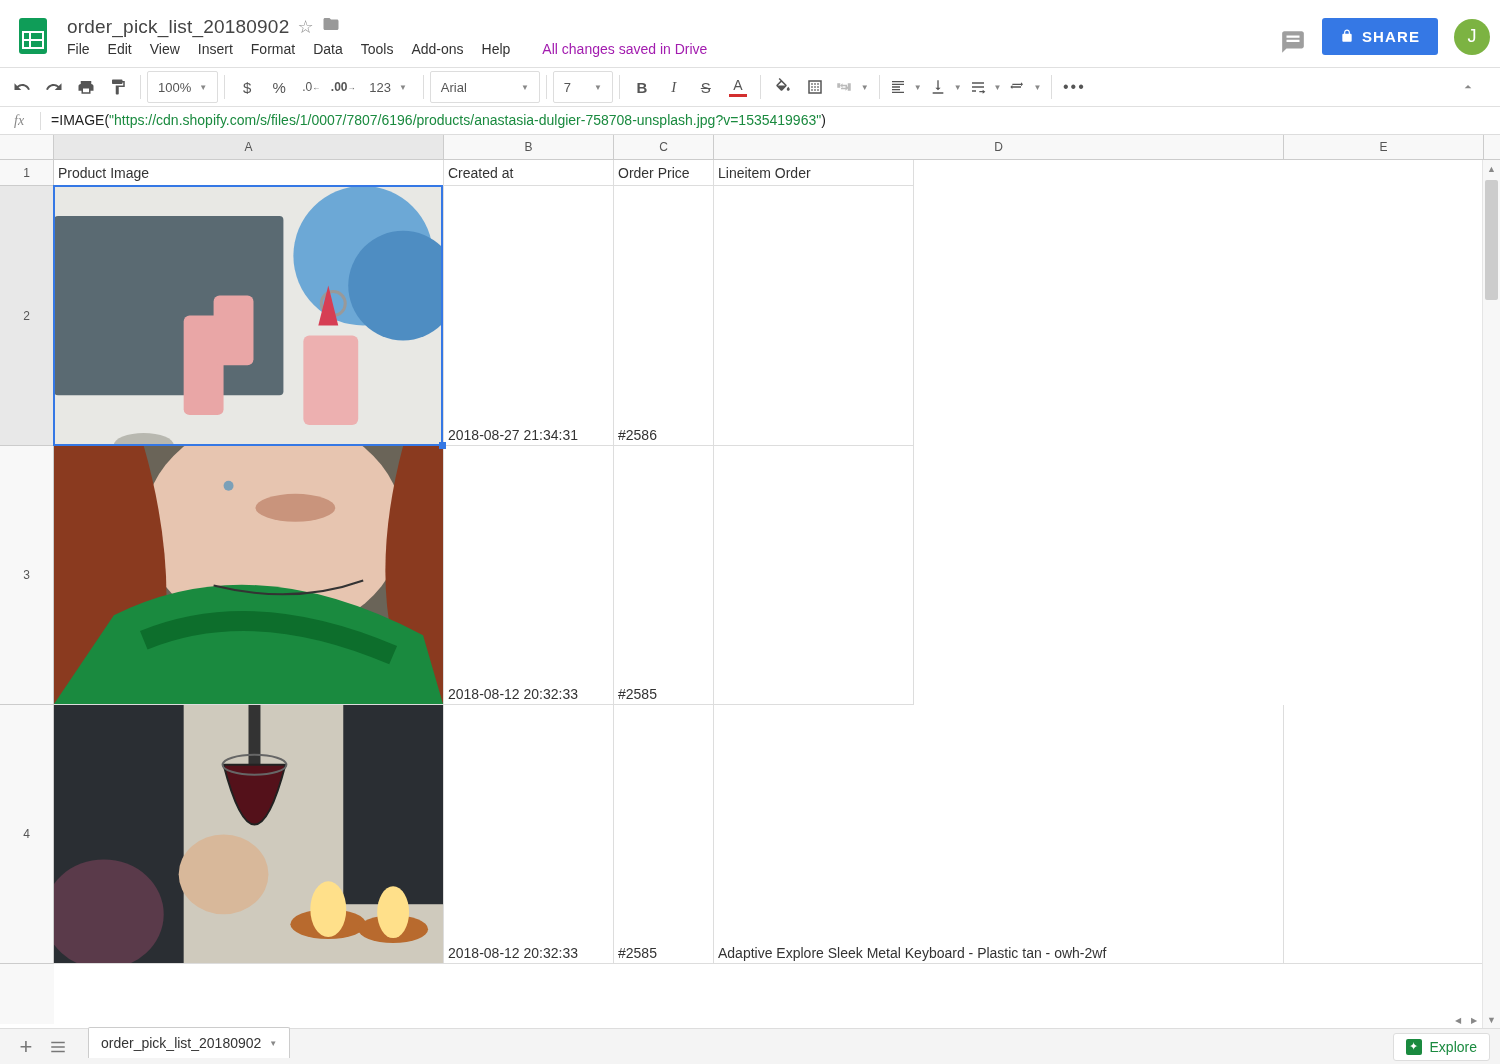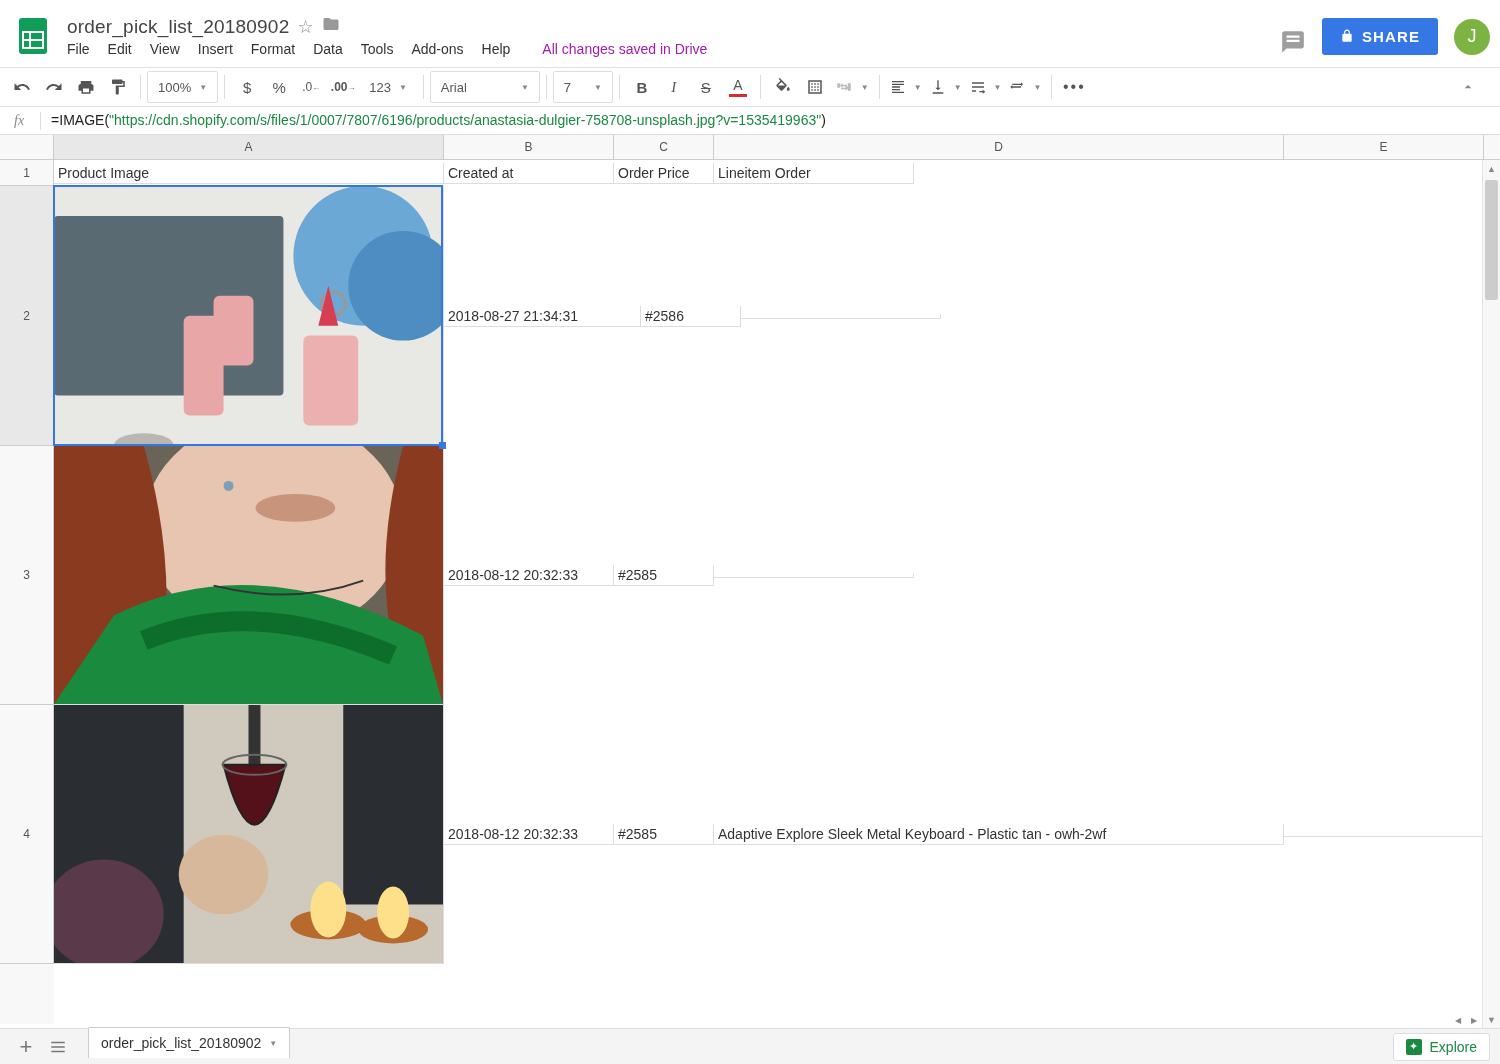--- a/index.html
+++ b/index.html
@@ -194,21 +194,20 @@
       background: #f8f8f8;
     }
     .row-header.selected { background: #e8e8e8; }
     .cells {
       display: flex;
       flex-direction: column;
       position: relative;
     }
     .row {
       display: flex;
-      align-items: center;
     }
     .cell {
       border-right: 1px solid #ddd;
       border-bottom: 1px solid #ddd;
       font-size: 14px;
       color: #333;
       padding: 2px 4px;
       display: flex;
       align-items: flex-end;
       overflow: hidden;
@@ -532,21 +531,21 @@
             <circle cx="310" cy="70" r="70" fill="#6ca8d6"></circle>
             <circle cx="350" cy="100" r="55" fill="#4e8dc2"></circle>
             <rect x="130" y="130" width="40" height="100" fill="#e9a6a6" rx="6"></rect>
             <rect x="160" y="110" width="40" height="70" fill="#e9a6a6" rx="6"></rect>
             <circle cx="280" cy="118" r="12" fill="none" stroke="#999" stroke-width="3"></circle>
             <rect x="250" y="150" width="55" height="90" fill="#edb0b0" rx="6"></rect>
             <polygon points="275,100 285,140 265,140" fill="#d63e54"></polygon>
             <ellipse cx="90" cy="260" rx="30" ry="12" fill="#b8b8b0"></ellipse>
           </svg>
         </div>
-        <div class="cell" style="width:197px">2018-08-27 21:34:31</div>
+        <div class="cell" style="width:170px">2018-08-27 21:34:31</div>
         <div class="cell" style="width:100px">#2586</div>
         <div class="cell" style="width:200px"></div>
       </div>
 
       <div class="row" style="height:259px">
         <div class="cell image-cell" style="width:390px">
           <svg class="fake-img" viewBox="0 0 390 259" preserveAspectRatio="none">
             <rect width="390" height="259" fill="#6a6458"></rect>
             <ellipse cx="220" cy="80" rx="130" ry="110" fill="#e7c5b0"></ellipse>
             <path d="M90 0 Q130 140 100 259 L0 259 L0 0 Z" fill="#8a3a1f"></path>

